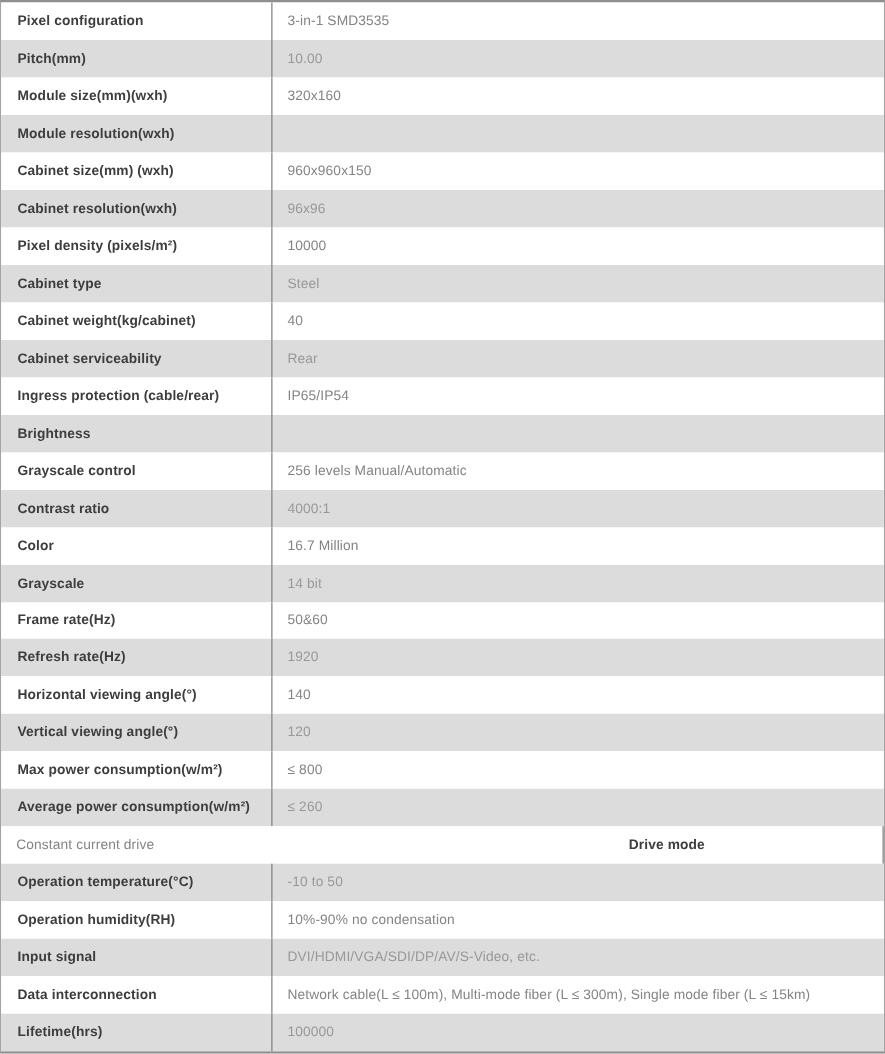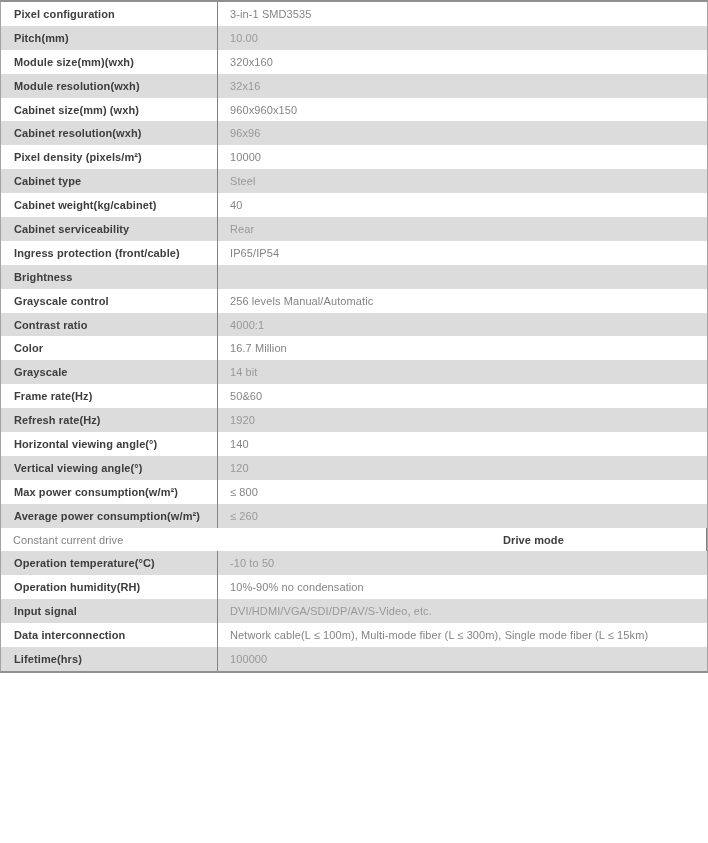--- a/index.html
+++ b/index.html
@@ -3,21 +3,21 @@
 <meta charset="utf-8">
 <style>
   html, body {
     margin: 0;
     padding: 0;
     background: #ffffff;
     font-family: "Liberation Sans", sans-serif;
   }
   .spec-table {
     width: 708px;
-    height: 673px;
+    height: 843px;
     box-sizing: border-box;
     border-top: 2px solid #8f8f8f;
     border-bottom: 2px solid #8f8f8f;
     border-left: 1px solid #a3a3a3;
     border-right: 1px solid #a3a3a3;
     display: flex;
     flex-direction: column;
     background: #ffffff;
   }
   .spec-row {
@@ -74,21 +74,20 @@
     <div class="cell cell-value">10.00</div>
   </div>
 
   <div class="spec-row">
     <div class="cell cell-label">Module size(mm)(wxh)</div>
     <div class="cell cell-value">320x160</div>
   </div>
 
   <div class="spec-row">
     <div class="cell cell-label">Module resolution(wxh)</div>
-    <div class="cell cell-value">32x16</div>
   </div>
 
   <div class="spec-row">
     <div class="cell cell-label">Cabinet size(mm) (wxh)</div>
     <div class="cell cell-value">960x960x150</div>
   </div>
 
   <div class="spec-row">
     <div class="cell cell-label">Cabinet resolution(wxh)</div>
     <div class="cell cell-value">96x96</div>
@@ -108,21 +107,21 @@
     <div class="cell cell-label">Cabinet weight(kg/cabinet)</div>
     <div class="cell cell-value">40</div>
   </div>
 
   <div class="spec-row">
     <div class="cell cell-label">Cabinet serviceability</div>
     <div class="cell cell-value">Rear</div>
   </div>
 
   <div class="spec-row">
-    <div class="cell cell-label">Ingress protection (front/cable)</div>
+    <div class="cell cell-label">Ingress protection (cable/rear)</div>
     <div class="cell cell-value">IP65/IP54</div>
   </div>
 
   <div class="spec-row">
     <div class="cell cell-label">Brightness</div>
   </div>
 
   <div class="spec-row">
     <div class="cell cell-label">Grayscale control</div>
     <div class="cell cell-value">256 levels Manual/Automatic</div>

